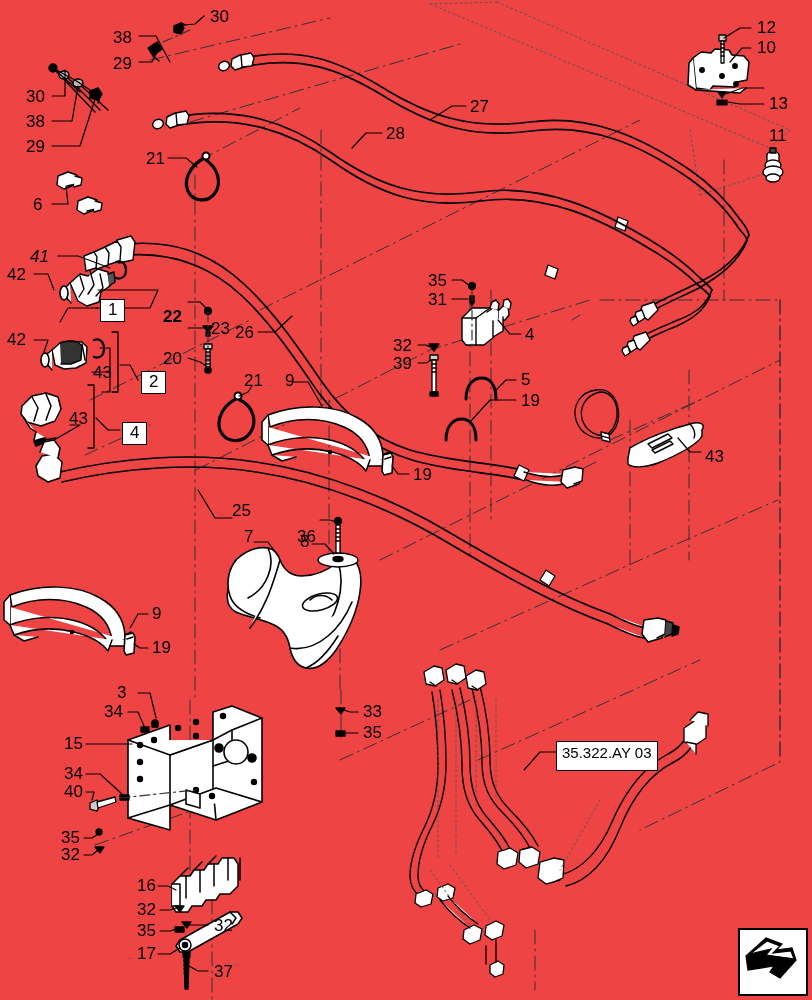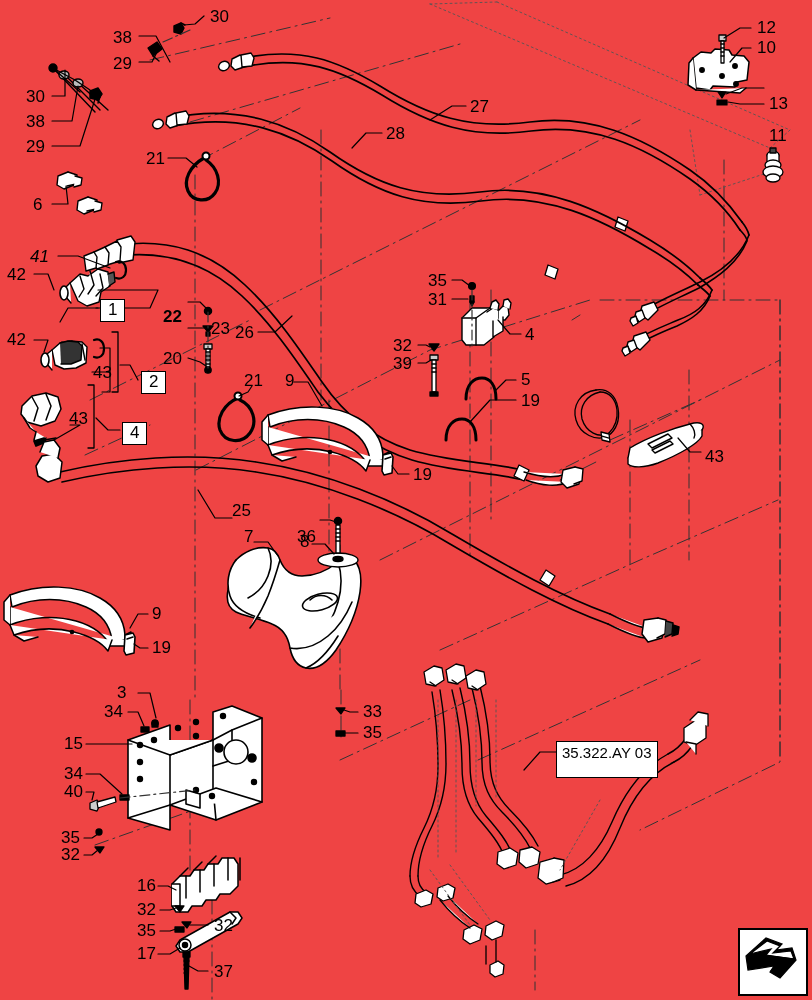--- a/index.html
+++ b/index.html
@@ -4,21 +4,21 @@
 <style>
   html,body{margin:0;padding:0;background:#fff;}
   body{font-family:"Liberation Sans",sans-serif;}
   #sheet{position:relative;width:812px;height:1000px;background:#ef4444;overflow:hidden;}
   #sheet svg{position:absolute;left:0;top:0;}
   .lbl{position:absolute;font-family:"Liberation Sans",sans-serif;font-size:17px;color:#000;
        line-height:1;white-space:nowrap;letter-spacing:0px;}
   .boxlbl{position:absolute;font-family:"Liberation Sans",sans-serif;font-size:17px;color:#000;
        border:1.6px solid #000;padding:1px 7px 2px 7px;background:#fff;line-height:1.05;}
   .reflbl{position:absolute;font-family:"Liberation Sans",sans-serif;font-size:15px;color:#000;
-       border:1.6px solid #000;padding:2px 5px 16px 5px;background:#fff;white-space:nowrap;}
+       border:1.6px solid #000;padding:2px 5px 9px 5px;background:#fff;white-space:nowrap;}
   #orient{position:absolute;left:738px;top:928px;width:66px;height:64px;border:2px solid #000;background:#fff;}
   #orient svg{left:0;top:0;}
 </style>
 </head>
 <body>
 
 <div id="sheet">
 
   <svg width="812" height="1000" viewBox="0 0 812 1000" fill="none" stroke="#000" stroke-linecap="round" stroke-linejoin="round">
 

